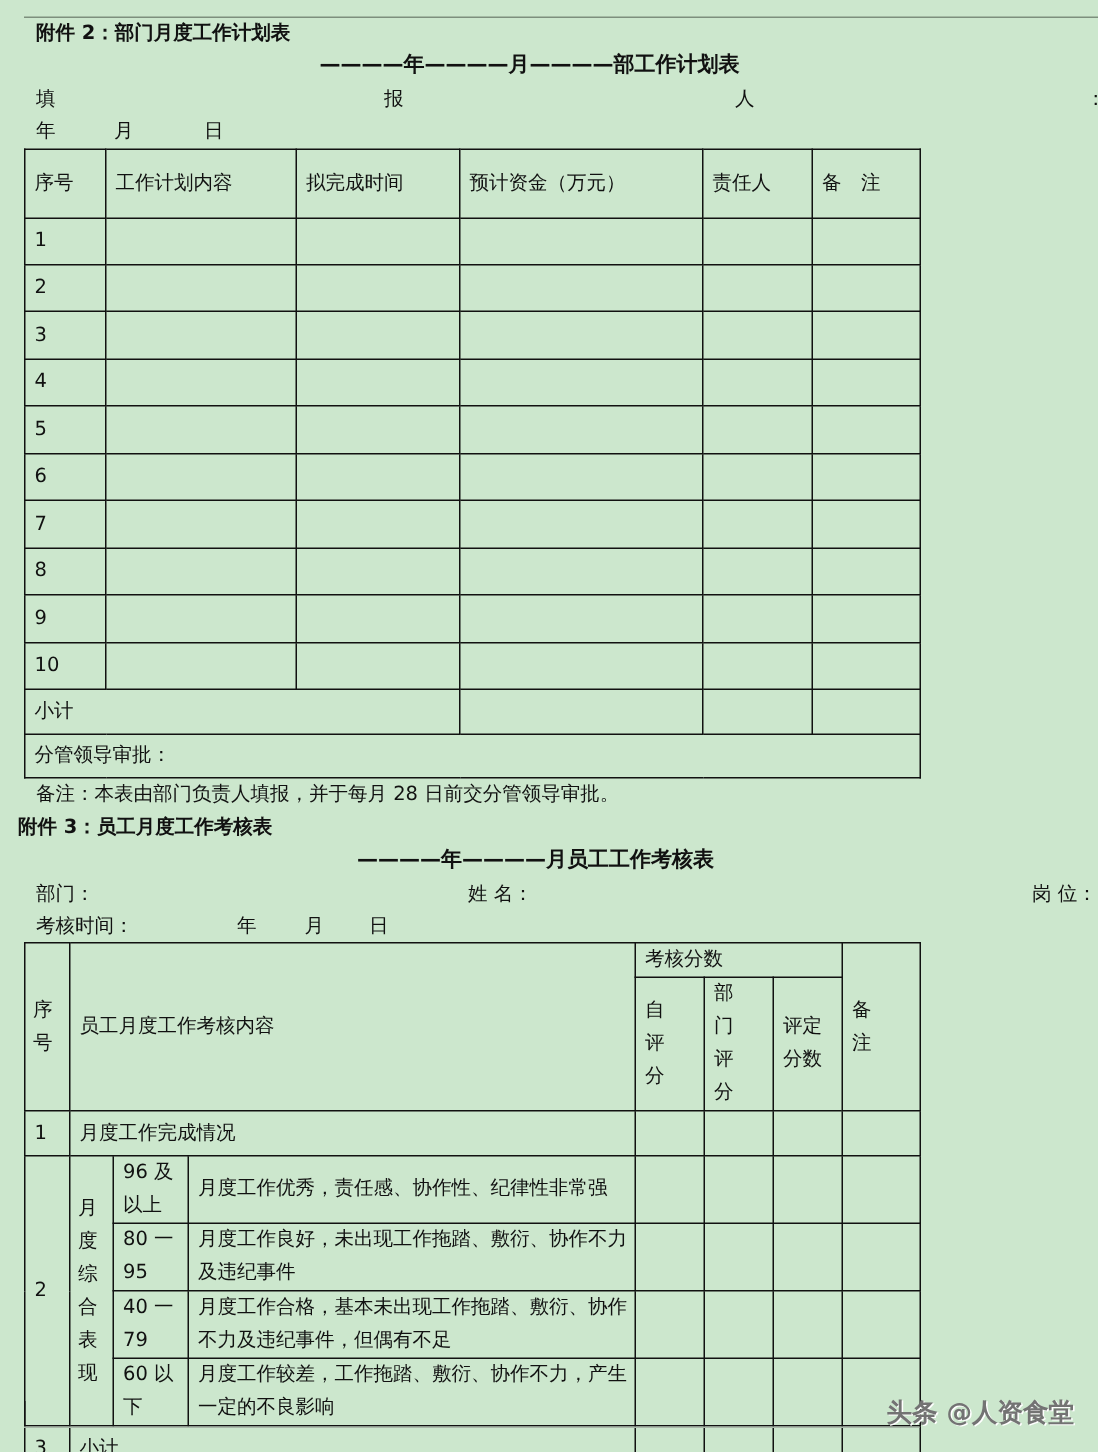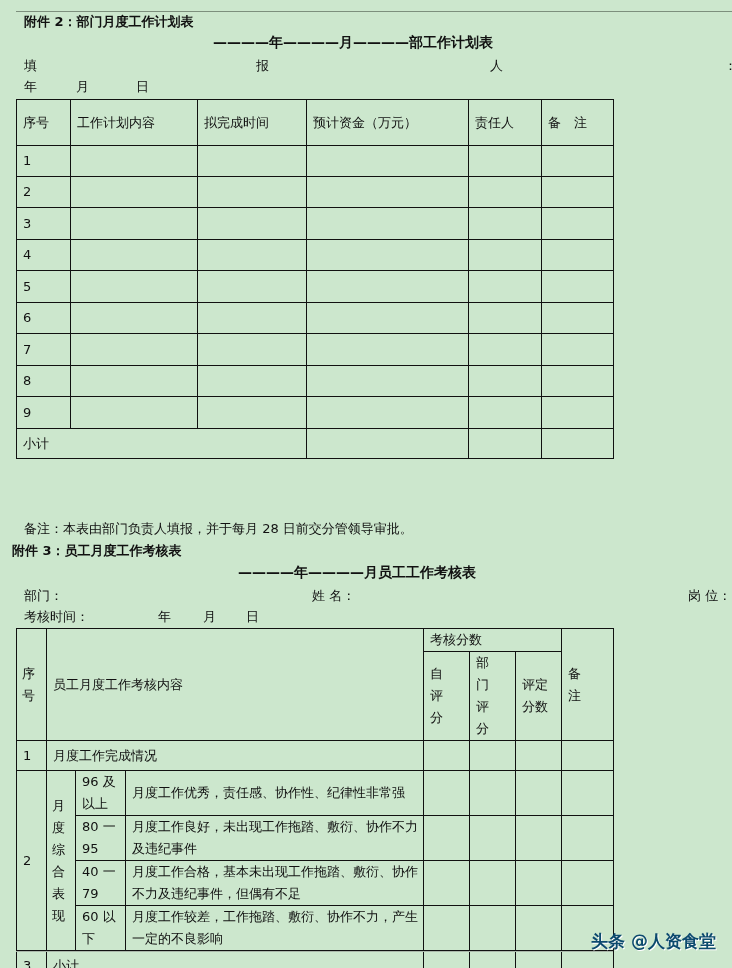--- a/index.html
+++ b/index.html
@@ -12,21 +12,21 @@
   .topline { position:absolute; left:16px; top:11px; width:716px; height:1px; background:#7d8f7d; }
   .abs { position:absolute; white-space:nowrap; }
   .bold { font-weight:bold; }
   .h1 { font-size:14px; font-weight:bold; }
   table { border-collapse:collapse; position:absolute; table-layout:fixed; }
   td { border:1px solid #111; padding:0 0 0 6px; vertical-align:middle; font-size:13px; line-height:22px; }
   .t1 { left:16px; top:99px; width:597px; }
   .t2 { left:16px; top:628px; width:597px; }
   .t2 td { line-height:22px; }
   .vt { line-height:27px; padding-left:5px; }
-  .watermark { position:absolute; right:16px; top:930px; font-size:17px; color:#0c4a6e; font-weight:bold; text-shadow:1px 1px 0 #fff;text-align:center; }
+  .watermark { position:absolute; right:16px; top:930px; font-size:17px; color:#737373; font-weight:bold; text-shadow:1px 1px 0 #fff;text-align:center; }
   .botline { position:absolute; left:16px; top:951px; width:597px; height:1px; background:#aab8aa; }
 </style>
 </head>
 <body>
 
 <div class="topline"></div>
 
 <div class="abs bold" style="left:24px;top:13px;font-size:13px;">附件 2：部门月度工作计划表</div>
 <div class="abs h1" style="left:213px;top:34px;">————年————月————部工作计划表</div>
 <div class="abs" style="left:24px;top:57px;">填</div>
@@ -120,25 +120,36 @@
         <td></td>
       </tr>
   <tr style="height:32px">
         <td>9</td>
         <td></td>
         <td></td>
         <td></td>
         <td></td>
         <td></td>
       </tr>
+  <tr style="height:31px">
+        <td>10</td>
+        <td></td>
+        <td></td>
+        <td></td>
+        <td></td>
+        <td></td>
+      </tr>
   <tr style="height:30px">
     <td colspan="3">小计</td>
     <td></td>
         <td></td>
         <td></td>
+  </tr>
+  <tr style="height:29px">
+    <td colspan="6">分管领导审批：</td>
   </tr>
 </tbody>
   </table>
 
 <div class="abs" style="left:24px;top:520px;">备注：本表由部门负责人填报，并于每月 28 日前交分管领导审批。</div>
 
 <div class="abs bold" style="left:12px;top:542px;">附件 3：员工月度工作考核表</div>
 <div class="abs h1" style="left:238px;top:564px;">————年————月员工工作考核表</div>
 <div class="abs" style="left:24px;top:587px;">部门：</div>
 <div class="abs" style="left:312px;top:587px;">姓 名：</div>

